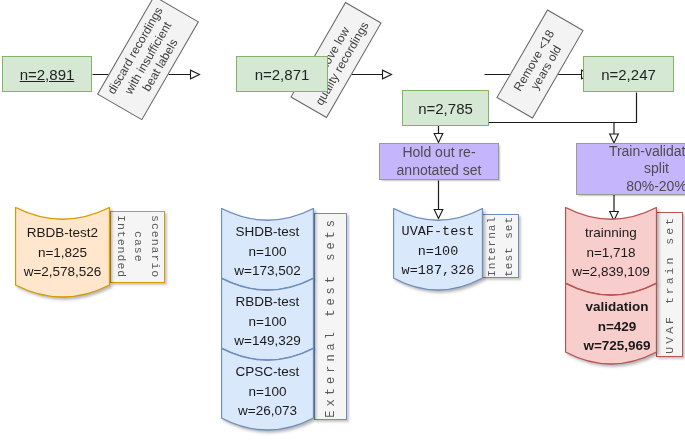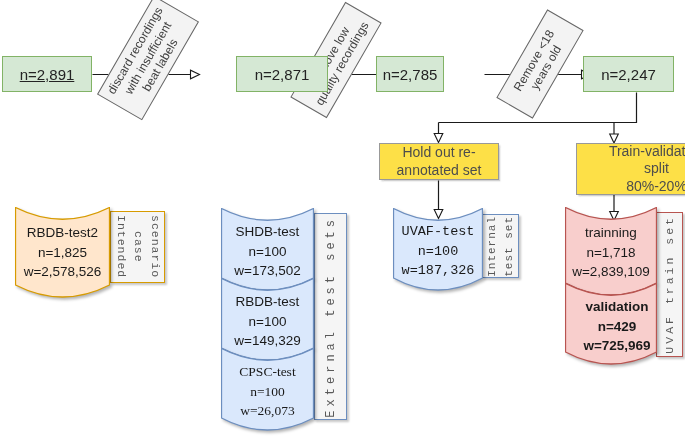--- a/index.html
+++ b/index.html
@@ -20,21 +20,21 @@
   
   .filter-box{
     position:absolute;z-index:2;background:#f3f3f3;border:1px solid var(--box-stroke);
     box-sizing:border-box;display:flex;flex-direction:column;align-items:center;justify-content:center;
     transform:rotate(-60deg);
     font-size:12px;line-height:1.2;color:#404040;text-align:center;
   }
 
   
   .branch-box{
-    position:absolute;z-index:2;background:#fde047;border:1px solid var(--branch-stroke);
+    position:absolute;z-index:2;background:#c4b5fd;border:1px solid var(--branch-stroke);
     box-sizing:border-box;display:flex;flex-direction:column;align-items:center;justify-content:center;
     font-size:14px;line-height:1.25;color:#4d4d4d;text-align:center;
     box-shadow:1.5px 1.5px 1.5px rgba(0,0,0,0.18);
   }
 
   
   .db{position:absolute;z-index:3;}
   .db svg{display:block;filter:drop-shadow(2px 2px 1.5px rgba(0,0,0,0.3));}
   .db-text{
     position:absolute;left:0;right:0;display:flex;flex-direction:column;
@@ -92,21 +92,21 @@
     <span>Remove low</span>
     <span>quality recordings</span>
   </div>
   <div class="filter-box" style="left:489px;top:43px;width:102px;height:42px;">
     <span>Remove &lt;18</span>
     <span>years old</span>
   </div>
 
   <div class="stage" style="left:2px;width:90px;text-decoration:underline;">n=2,891</div>
   <div class="stage" style="left:200px;width:92px;margin-left:36px;">n=2,871</div>
-  <div class="stage" style="left:376px;width:68px;">n=2,785</div>
+  <div class="stage" style="left:402px;width:87px;margin-top:34px;">n=2,785</div>
   <div class="stage" style="left:583px;width:91px;">n=2,247</div>
 
   <div class="branch-box" style="left:379px;top:143px;width:120px;height:37px;">
     <span>Hold out re-</span>
     <span>annotated set</span>
   </div>
   <div class="branch-box" style="left:576px;top:143px;width:137px;height:52px;padding-left:24px;">
     <span>Train-validation split</span>
     <span>80%-20%</span>
   </div>
@@ -159,21 +159,21 @@
   <div class="db" style="left:221px;top:278px;width:93px;height:83px;">
     <svg width="93" height="83" viewBox="0 0 93 83">
       <path d="M0.5,0.5 Q46.5,24 92.5,0.5 L92.5,70 Q46.5,94 0.5,70 Z" style="fill:var(--blue-fill);stroke:var(--blue-stroke);stroke-width:1.3;"></path>
     </svg>
     <div class="db-text" style="top:14px;height:62px;">
       <span>RBDB-test</span>
       <span>n=100</span>
       <span>w=149,329</span>
     </div>
   </div>
-  <div class="db" style="left:221px;top:348px;width:93px;height:83px;font-family:Liberation Serif, serif;">
+  <div class="db" style="left:221px;top:348px;width:93px;height:83px;">
     <svg width="93" height="83" viewBox="0 0 93 83">
       <path d="M0.5,0.5 Q46.5,24 92.5,0.5 L92.5,70 Q46.5,94 0.5,70 Z" style="fill:var(--blue-fill);stroke:var(--blue-stroke);stroke-width:1.3;"></path>
     </svg>
     <div class="db-text" style="top:14px;height:62px;">
       <span>CPSC-test</span>
       <span>n=100</span>
       <span>w=26,073</span>
     </div>
   </div>
 

